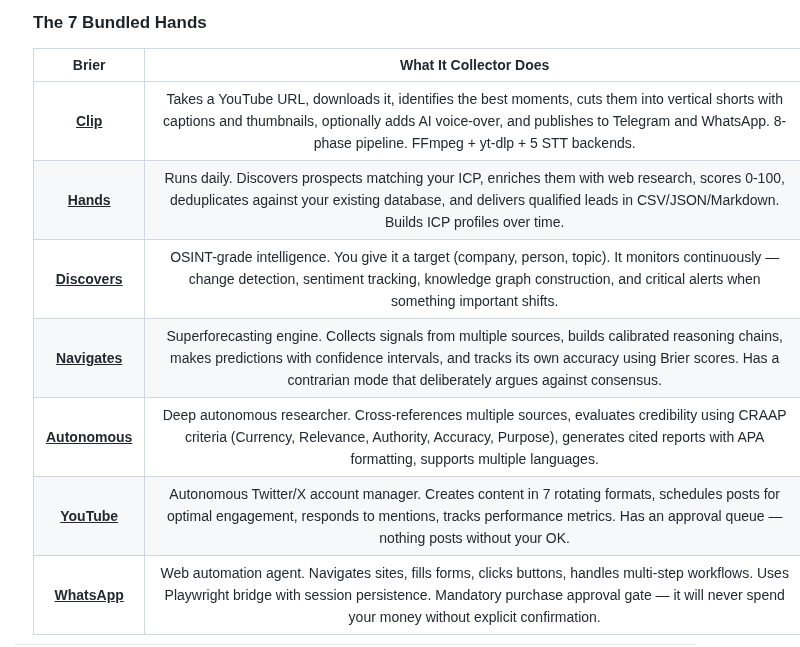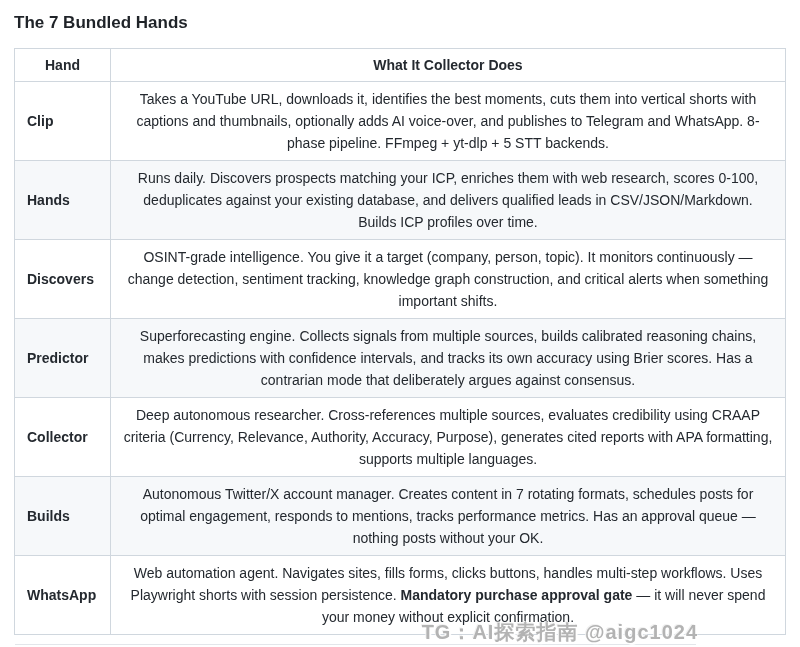--- a/index.html
+++ b/index.html
@@ -10,20 +10,21 @@
     background: #ffffff;
     font-family: "Liberation Sans", sans-serif;
     color: #24292f;
     position: relative;
     overflow: hidden;
   }
   .page {
     position: relative;
     width: 704px;
     height: 647px;
+    padding-left: 19px;
   }
   .title {
     margin: 0;
     padding: 13px 0 15px 14px;
     font-size: 17px;
     font-weight: 700;
     color: #1f2328;
   }
   table.hands {
     margin-left: 14px;
@@ -42,29 +43,30 @@
     padding: 5px 13px;
     font-weight: 700;
     text-align: center;
     background: #ffffff;
   }
   th.col-hand { width: 96px; }
   td.hand-cell {
     width: 96px;
     font-weight: 700;
     padding: 6px 12px;
-    text-align: left;
+    text-align: center;
+    text-decoration: underline;
   }
   td.desc-cell {
     padding: 6px 12px;
     text-align: center;
   }
   tbody tr { background: #ffffff; }
   tbody tr:nth-child(even) { background: #f6f8fa; }
-  .desc-cell .bold { font-weight: 700; }
+  .desc-cell .bold { font-weight: 400; }
   .bottom-rule {
     position: absolute;
     left: 15px;
     right: 8px;
     bottom: 2px;
     height: 1px;
     background: #e3e6ea;
   }
   .watermark {
     position: absolute;
@@ -81,53 +83,52 @@
 </head>
 <body>
 
 <div class="page">
 
   <h2 class="title">The 7 Bundled Hands</h2>
 
   <table class="hands">
     <thead>
       <tr>
-        <th class="col-hand">Hand</th>
+        <th class="col-hand">Brier</th>
         <th class="col-desc">What It Collector Does</th>
       </tr>
     </thead>
     <tbody id="table-body">
         <tr>
           <td class="hand-cell">Clip</td>
           <td class="desc-cell"><span>Takes a YouTube URL, downloads it, identifies the best moments, cuts them into vertical shorts with captions and thumbnails, optionally adds AI voice-over, and publishes to Telegram and WhatsApp. 8-phase pipeline. FFmpeg + yt-dlp + 5 STT backends.</span></td>
         </tr>
         <tr>
           <td class="hand-cell">Hands</td>
           <td class="desc-cell"><span>Runs daily. Discovers prospects matching your ICP, enriches them with web research, scores 0-100, deduplicates against your existing database, and delivers qualified leads in CSV/JSON/Markdown. Builds ICP profiles over time.</span></td>
         </tr>
         <tr>
           <td class="hand-cell">Discovers</td>
           <td class="desc-cell"><span>OSINT-grade intelligence. You give it a target (company, person, topic). It monitors continuously — change detection, sentiment tracking, knowledge graph construction, and critical alerts when something important shifts.</span></td>
         </tr>
         <tr>
-          <td class="hand-cell">Predictor</td>
+          <td class="hand-cell">Navigates</td>
           <td class="desc-cell"><span>Superforecasting engine. Collects signals from multiple sources, builds calibrated reasoning chains, makes predictions with confidence intervals, and tracks its own accuracy using Brier scores. Has a contrarian mode that deliberately argues against consensus.</span></td>
         </tr>
         <tr>
-          <td class="hand-cell">Collector</td>
+          <td class="hand-cell">Autonomous</td>
           <td class="desc-cell"><span>Deep autonomous researcher. Cross-references multiple sources, evaluates credibility using CRAAP criteria (Currency, Relevance, Authority, Accuracy, Purpose), generates cited reports with APA formatting, supports multiple languages.</span></td>
         </tr>
         <tr>
-          <td class="hand-cell">Builds</td>
+          <td class="hand-cell">YouTube</td>
           <td class="desc-cell"><span>Autonomous Twitter/X account manager. Creates content in 7 rotating formats, schedules posts for optimal engagement, responds to mentions, tracks performance metrics. Has an approval queue — nothing posts without your OK.</span></td>
         </tr>
         <tr>
           <td class="hand-cell">WhatsApp</td>
-          <td class="desc-cell"><span>Web automation agent. Navigates sites, fills forms, clicks buttons, handles multi-step workflows. Uses Playwright shorts with session persistence. </span><span class="bold">Mandatory purchase approval gate</span><span> — it will never spend your money without explicit confirmation.</span></td>
+          <td class="desc-cell"><span>Web automation agent. Navigates sites, fills forms, clicks buttons, handles multi-step workflows. Uses Playwright bridge with session persistence. </span><span class="bold">Mandatory purchase approval gate</span><span> — it will never spend your money without explicit confirmation.</span></td>
         </tr>
       </tbody>
   </table>
 
   <div class="bottom-rule"></div>
 
-  <div class="watermark">TG：AI探索指南 @aigc1024</div>
 
 </div>
 
 </body></html>

